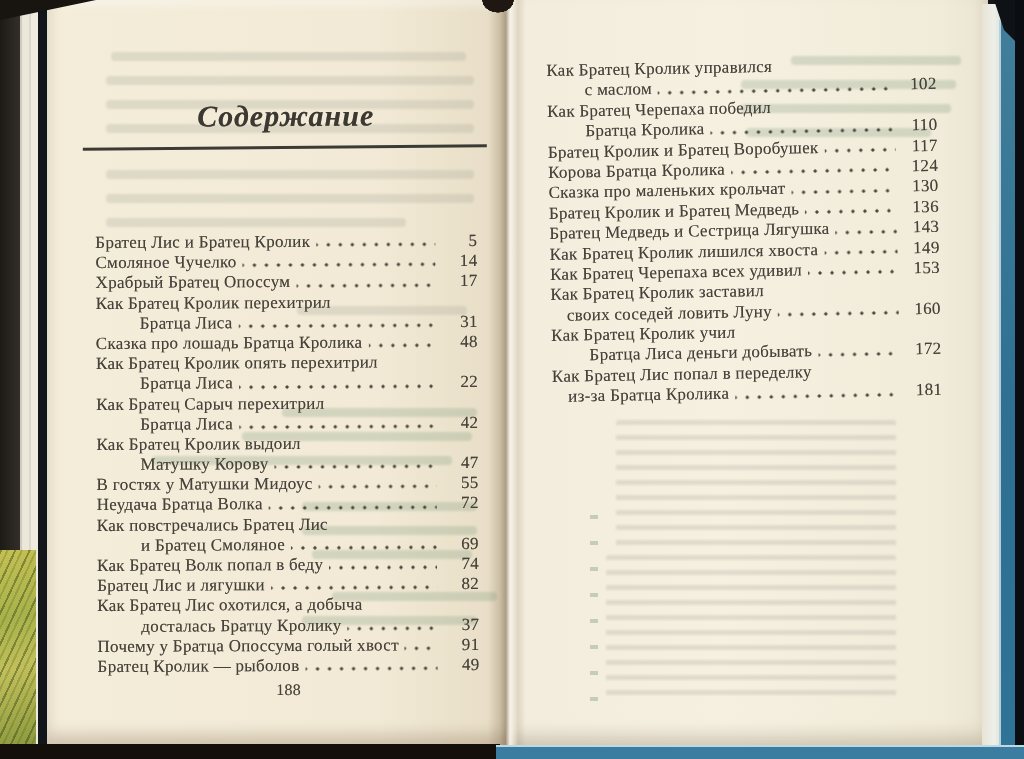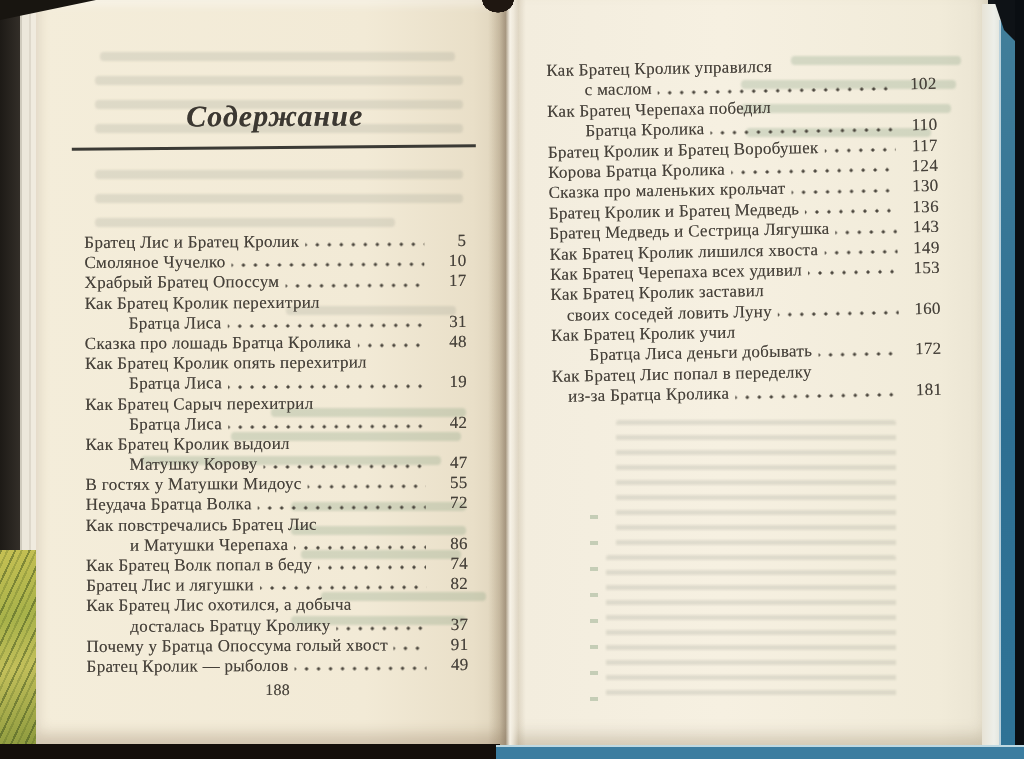--- a/index.html
+++ b/index.html
@@ -22,21 +22,21 @@
   .corner-top-right{position:absolute;left:986px;top:0;width:38px;height:50px;background:#0e1216;
     clip-path:polygon(8px 0,38px 0,38px 50px,18px 30px);}
   .cover-right-teal{position:absolute;left:999px;top:20px;width:18px;height:739px;
     border-left:2px solid rgba(215,230,236,.8);
     background:linear-gradient(180deg,#417e9a,#2e6f92 55%,#2f7396);}
   .bottom-teal{position:absolute;left:496px;top:745px;width:528px;height:14px;
     background:linear-gradient(180deg,#bfd9e2 0 2px,#3b7da0 2px 100%);}
   .bottom-dark-left{position:absolute;left:0;top:744px;width:500px;height:15px;background:#140f0b;}
 
   
-  .page-left{position:absolute;left:36px;top:0;width:470px;height:746px;
+  .page-left{position:absolute;left:47px;top:0;width:470px;height:746px;
     background:linear-gradient(90deg,#f4edda 0,#f2ead6 70%,#e9dfc8 93%,#ddd2ba 100%);
     box-shadow:inset 0 -12px 14px rgba(110,85,55,.25), inset 0 6px 8px rgba(255,255,255,.35);}
   .page-right{position:absolute;left:506px;top:0;width:482px;height:748px;
     background:linear-gradient(90deg,#e3dac6 0,#f3edde 4%,#f6f0e1 45%,#f1ebd9 90%,#eae4d2 100%);
     box-shadow:inset 0 -12px 16px rgba(120,100,70,.28);
     border-bottom-right-radius:8px;}
   .edge-right-white{position:absolute;left:982px;top:4px;width:20px;height:742px;
     background:linear-gradient(90deg,#e7e3d6,#edefe9 60%,#dfe2da);}
   .gutter{position:absolute;left:488px;top:0;width:38px;height:746px;
     background:linear-gradient(90deg,transparent 0,rgba(115,92,60,.20) 30%,rgba(92,70,45,.38) 46%,rgba(250,246,236,.9) 58%,rgba(252,248,238,.55) 66%,rgba(120,100,70,.10) 80%,transparent 100%);}
@@ -107,21 +107,21 @@
 
       <div class="entries pl-entries">
         <div class="row">
             <span class="t">Братец Лис и Братец Кролик</span>
             <span class="dots"></span>
             <span class="pg">5</span>
           </div>
         <div class="row">
             <span class="t">Смоляное Чучелко</span>
             <span class="dots"></span>
-            <span class="pg">10</span>
+            <span class="pg">14</span>
           </div>
         <div class="row">
             <span class="t">Храбрый Братец Опоссум</span>
             <span class="dots"></span>
             <span class="pg">17</span>
           </div>
         <div class="row">
             <span class="t">Как Братец Кролик перехитрил</span>
           </div>
         <div class="row c44">
@@ -133,21 +133,21 @@
             <span class="t">Сказка про лошадь Братца Кролика</span>
             <span class="dots"></span>
             <span class="pg">48</span>
           </div>
         <div class="row">
             <span class="t">Как Братец Кролик опять перехитрил</span>
           </div>
         <div class="row c44">
             <span class="t">Братца Лиса</span>
             <span class="dots"></span>
-            <span class="pg">19</span>
+            <span class="pg">22</span>
           </div>
         <div class="row">
             <span class="t">Как Братец Сарыч перехитрил</span>
           </div>
         <div class="row c44">
             <span class="t">Братца Лиса</span>
             <span class="dots"></span>
             <span class="pg">42</span>
           </div>
         <div class="row">
@@ -165,23 +165,23 @@
           </div>
         <div class="row">
             <span class="t">Неудача Братца Волка</span>
             <span class="dots"></span>
             <span class="pg">72</span>
           </div>
         <div class="row">
             <span class="t">Как повстречались Братец Лис</span>
           </div>
         <div class="row c44">
-            <span class="t">и Матушки Черепаха</span>
-            <span class="dots"></span>
-            <span class="pg">86</span>
+            <span class="t">и Братец Смоляное</span>
+            <span class="dots"></span>
+            <span class="pg">69</span>
           </div>
         <div class="row">
             <span class="t">Как Братец Волк попал в беду</span>
             <span class="dots"></span>
             <span class="pg">74</span>
           </div>
         <div class="row">
             <span class="t">Братец Лис и лягушки</span>
             <span class="dots"></span>
             <span class="pg">82</span>

